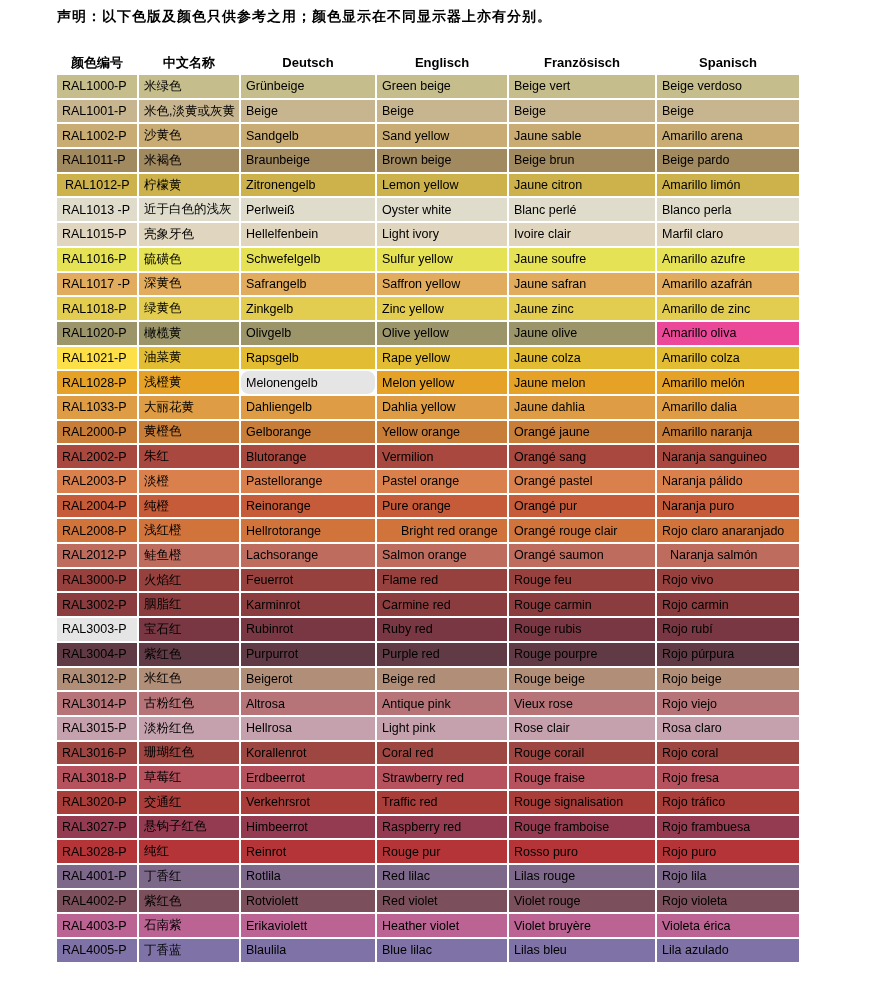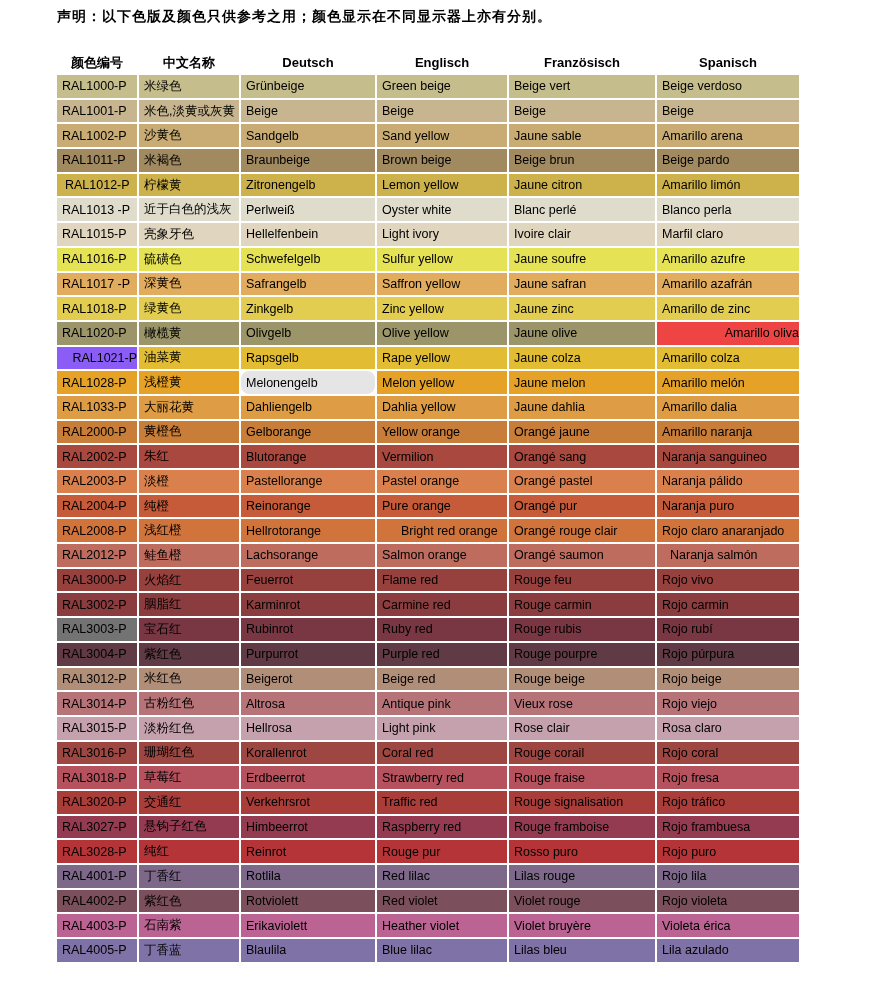--- a/index.html
+++ b/index.html
@@ -155,24 +155,24 @@
           <td style="background-color: rgb(226, 205, 80);">Zinc yellow</td>
           <td style="background-color: rgb(226, 205, 80);">Jaune zinc</td>
           <td style="background-color: rgb(226, 205, 80);">Amarillo de zinc</td>
         </tr>
         <tr>
           <td style="background-color: rgb(155, 149, 105);">RAL1020-P</td>
           <td style="background-color: rgb(155, 149, 105);">橄榄黄</td>
           <td style="background-color: rgb(155, 149, 105);">Olivgelb</td>
           <td style="background-color: rgb(155, 149, 105);">Olive yellow</td>
           <td style="background-color: rgb(155, 149, 105);">Jaune olive</td>
-          <td style="background-color: #ef4444; text-align: right;">Amarillo oliva</td>
-        </tr>
-        <tr>
-          <td style="background-color: #8b5cf6; text-align: right;">RAL1021-P</td>
+          <td style="background-color: #ec4899;">Amarillo oliva</td>
+        </tr>
+        <tr>
+          <td style="background-color: #fde047;">RAL1021-P</td>
           <td style="background-color: rgb(226, 189, 51);">油菜黄</td>
           <td style="background-color: rgb(226, 189, 51);">Rapsgelb</td>
           <td style="background-color: rgb(226, 189, 51);">Rape yellow</td>
           <td style="background-color: rgb(226, 189, 51);">Jaune colza</td>
           <td style="background-color: rgb(226, 189, 51);">Amarillo colza</td>
         </tr>
         <tr>
           <td style="background-color: rgb(230, 162, 38);">RAL1028-P</td>
           <td style="background-color: rgb(230, 162, 38);">浅橙黄</td>
           <td style="background-color: #e5e5e5; border-radius: 8px;">Melonengelb</td>
@@ -246,21 +246,21 @@
         </tr>
         <tr>
           <td style="background-color: rgb(139, 60, 62);">RAL3002-P</td>
           <td style="background-color: rgb(139, 60, 62);">胭脂红</td>
           <td style="background-color: rgb(139, 60, 62);">Karminrot</td>
           <td style="background-color: rgb(139, 60, 62);">Carmine red</td>
           <td style="background-color: rgb(139, 60, 62);">Rouge carmin</td>
           <td style="background-color: rgb(139, 60, 62);">Rojo carmin</td>
         </tr>
         <tr>
-          <td style="background-color: #737373;">RAL3003-P</td>
+          <td style="background-color: #e5e5e5;">RAL3003-P</td>
           <td style="background-color: rgb(120, 55, 66);">宝石红</td>
           <td style="background-color: rgb(120, 55, 66);">Rubinrot</td>
           <td style="background-color: rgb(120, 55, 66);">Ruby red</td>
           <td style="background-color: rgb(120, 55, 66);">Rouge rubis</td>
           <td style="background-color: rgb(120, 55, 66);">Rojo rubí</td>
         </tr>
         <tr>
           <td style="background-color: rgb(96, 59, 69);">RAL3004-P</td>
           <td style="background-color: rgb(96, 59, 69);">紫红色</td>
           <td style="background-color: rgb(96, 59, 69);">Purpurrot</td>

